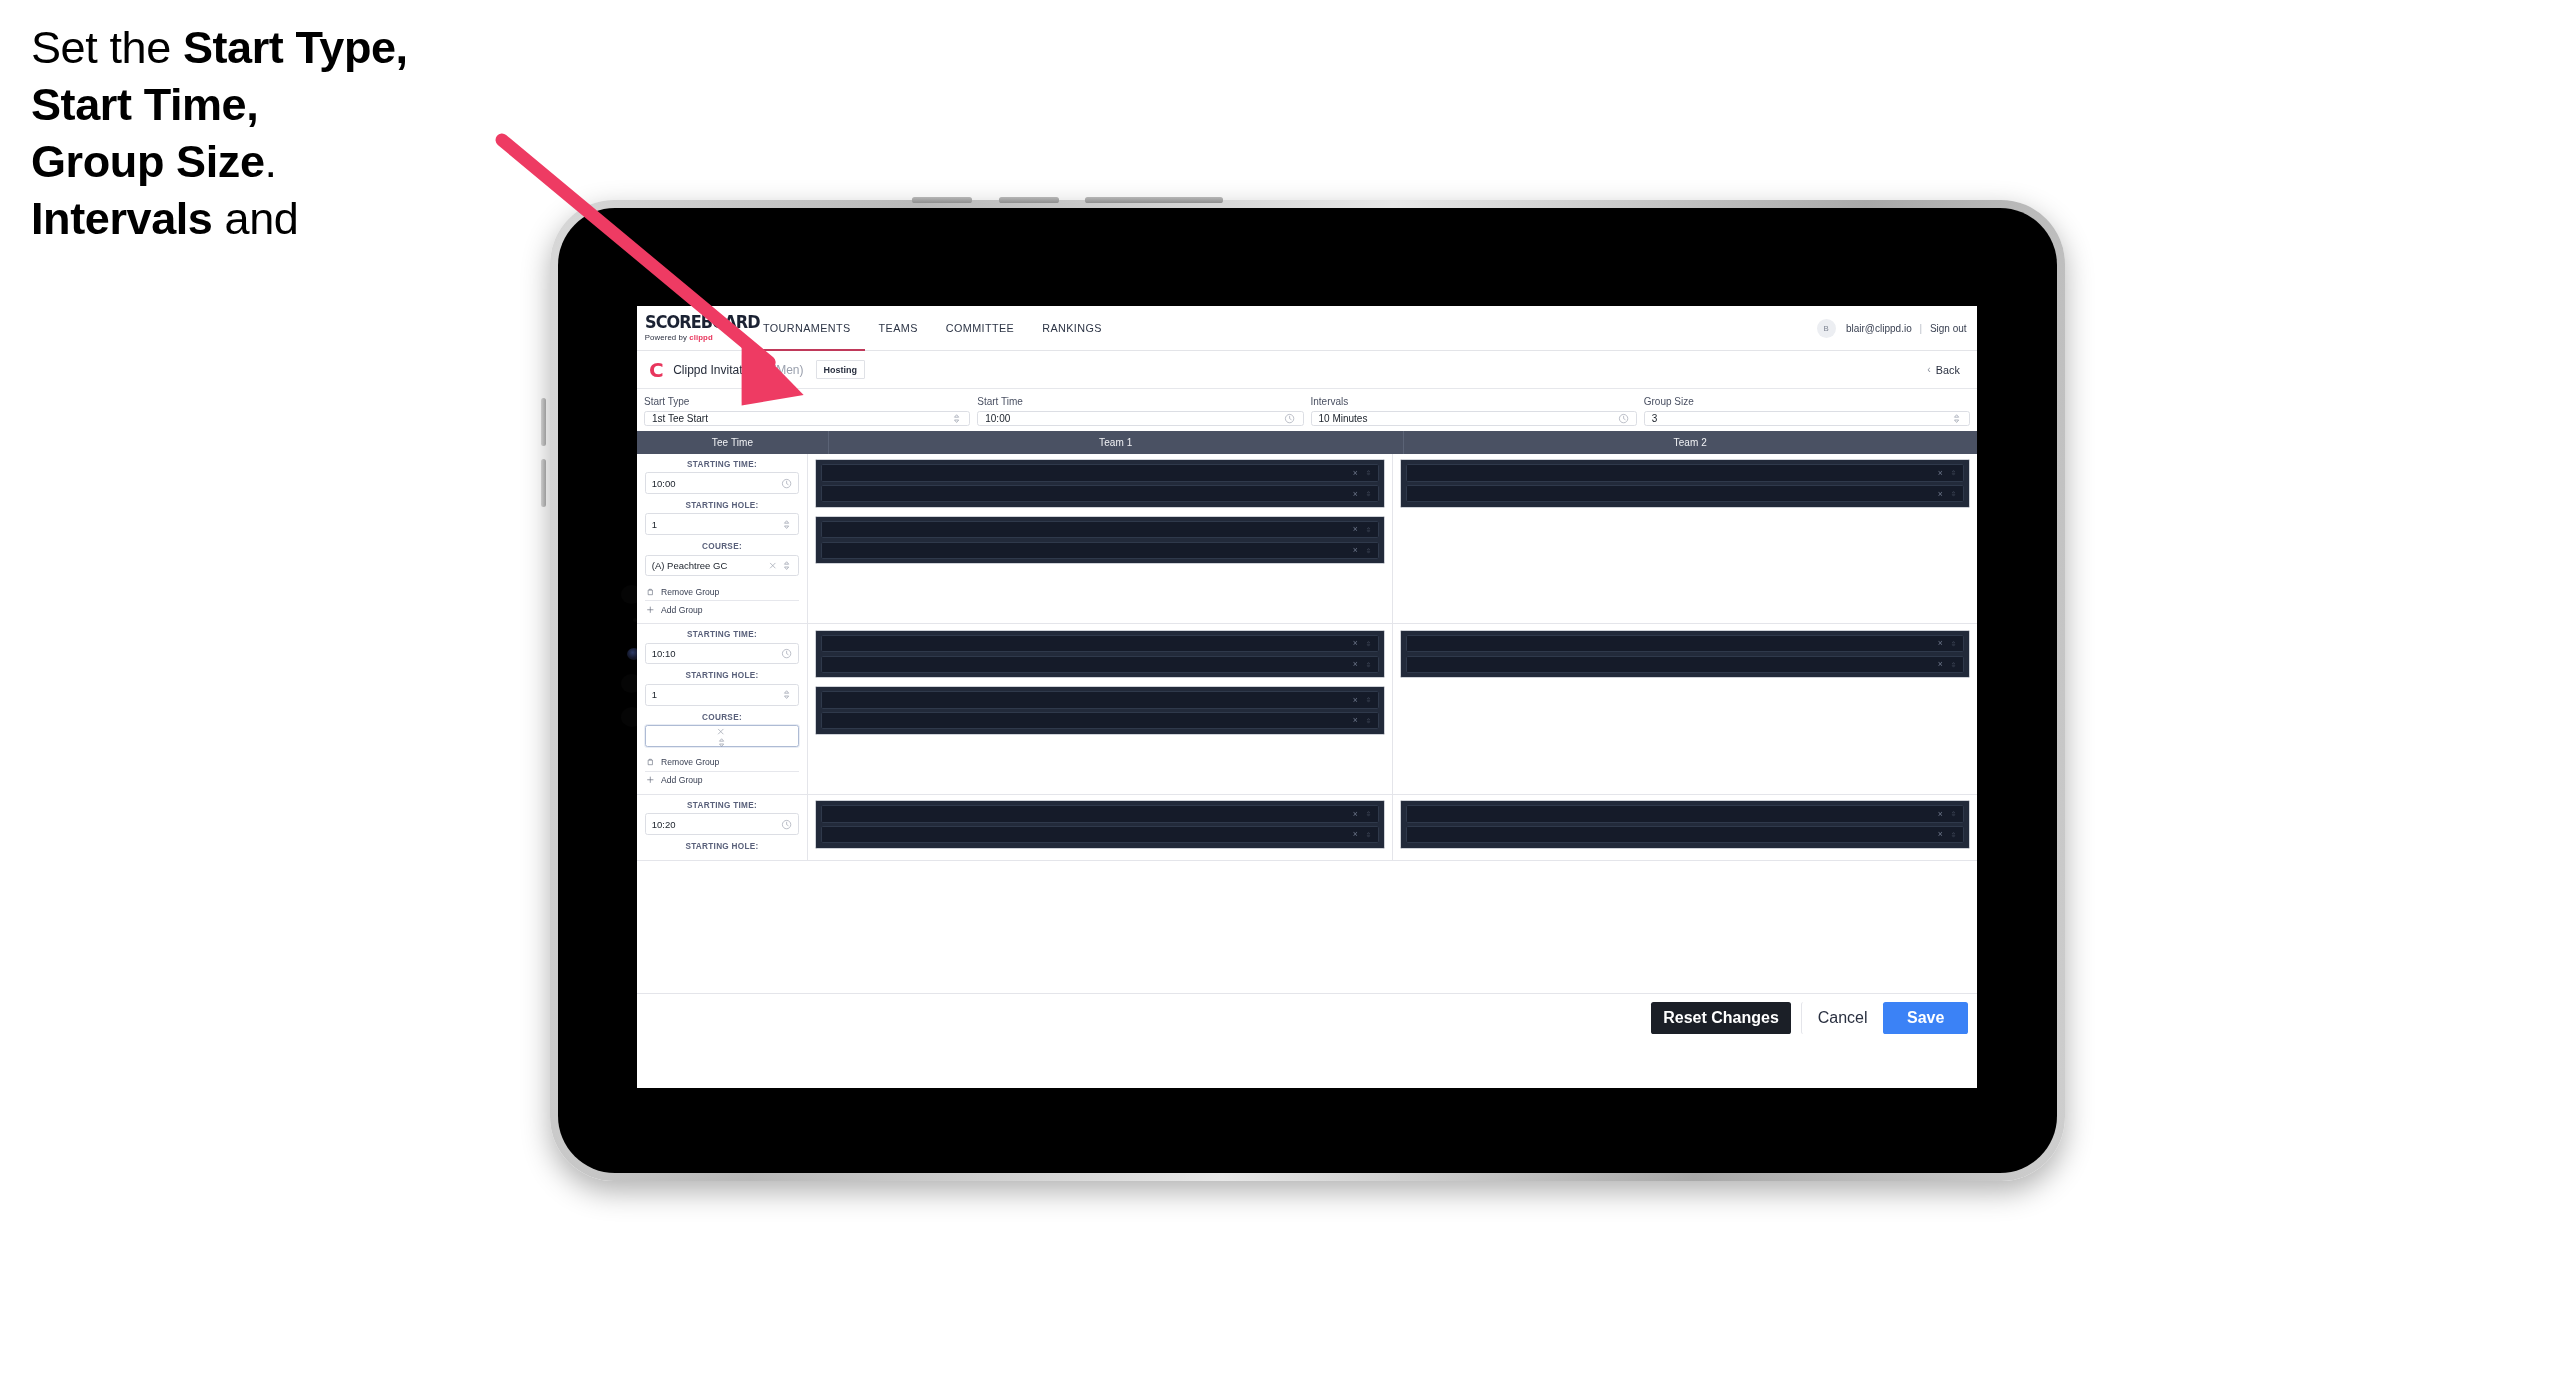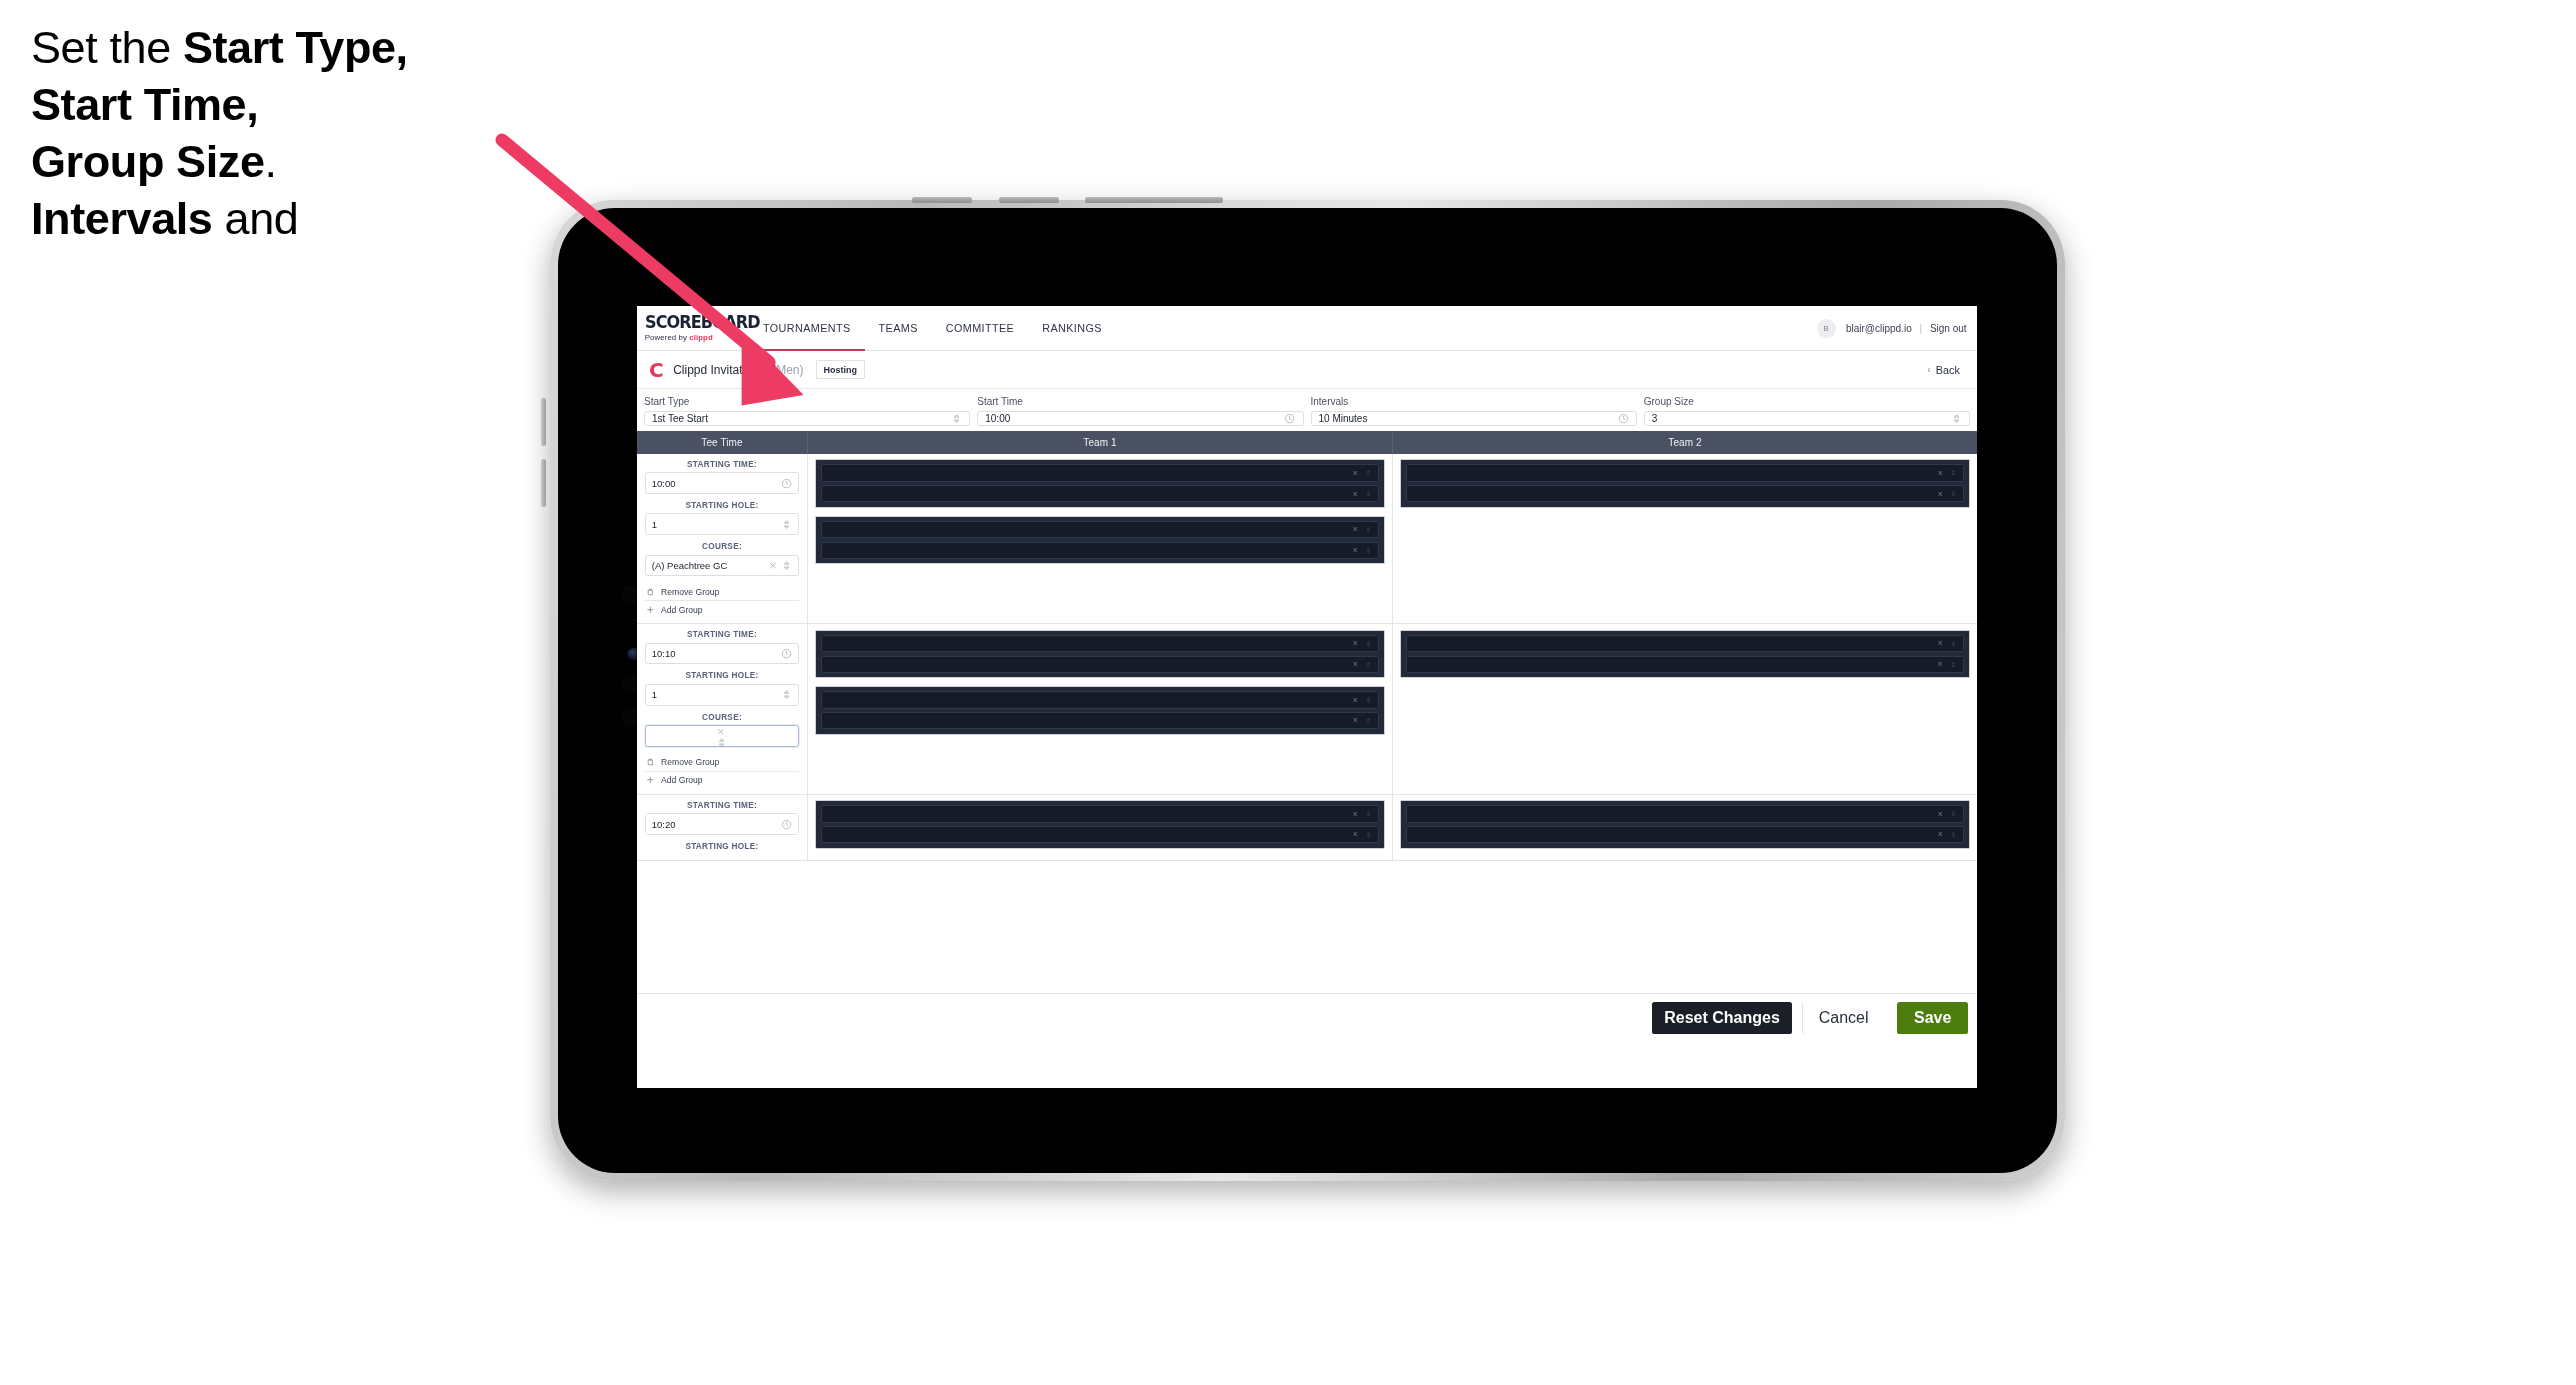--- a/index.html
+++ b/index.html
@@ -129,21 +129,21 @@
   }
   .field-val { font-size: 10px; color:#20262f; flex:1; white-space:nowrap; overflow:hidden; }
   .ic { width:11.2px; height:11.2px; flex:none; opacity:.75; }
 
   
   #table-head { display:flex; background:#4a5163; height: 22.4px; align-items:stretch; }
   .th {
     display:flex; align-items:center; justify-content:center;
     color:#f1f2f5; font-size: 10px; letter-spacing:0.1px;
   }
-  .th.tee { width: 171px; border-right:0.9px solid #5b6376; }
+  .th.tee { width: 192px; border-right:0.9px solid #5b6376; }
   .th.t1  { flex: 1 1 0; border-right:0.9px solid #5b6376; }
   .th.t2  { flex: 1 1 0; }
 
   
   #tbody { height: 539px; overflow:hidden; background:#fff; position:relative; }
   .trow { display:flex; border-bottom:0.9px solid #e4e5ea; align-items:stretch; }
 
   .tee-cell {
     width: 171px; flex:none; border-right:0.9px solid #e4e5ea;
     padding: 6px 7.8px 5.2px 7.8px; text-align:center;
@@ -183,21 +183,21 @@
   
   #footer {
     height: 49px; border-top:0.9px solid #e4e5ea; background:#fff;
     display:flex; align-items:center; justify-content:flex-end; gap:0; padding-right:8.6px;
   }
   .btn { font-size: 16px; cursor:pointer; border-radius:2.6px; }
   #reset-btn {
     background:#1b1f27; color:#fff; padding: 7px 12px; font-weight:600;
   }
   #cancel-btn { color:#2a3040; padding: 7px 15.5px; margin-left:10.4px; border-left:0.9px solid #e4e5ea;}
-  #save-btn { background:#4d7c0f; color:#fff; padding: 7px 17px; font-weight:600; margin-left:13px; }
+  #save-btn { background:#3b82f6; color:#fff; padding: 7px 24px; font-weight:600; margin-left:0; }
 </style>
 </head>
 <body>
 
 <div id="stage">
 
   <div id="caption">
     <div>
       <span class="n">Set the </span><span class="b">Start Type,</span>
     </div>

